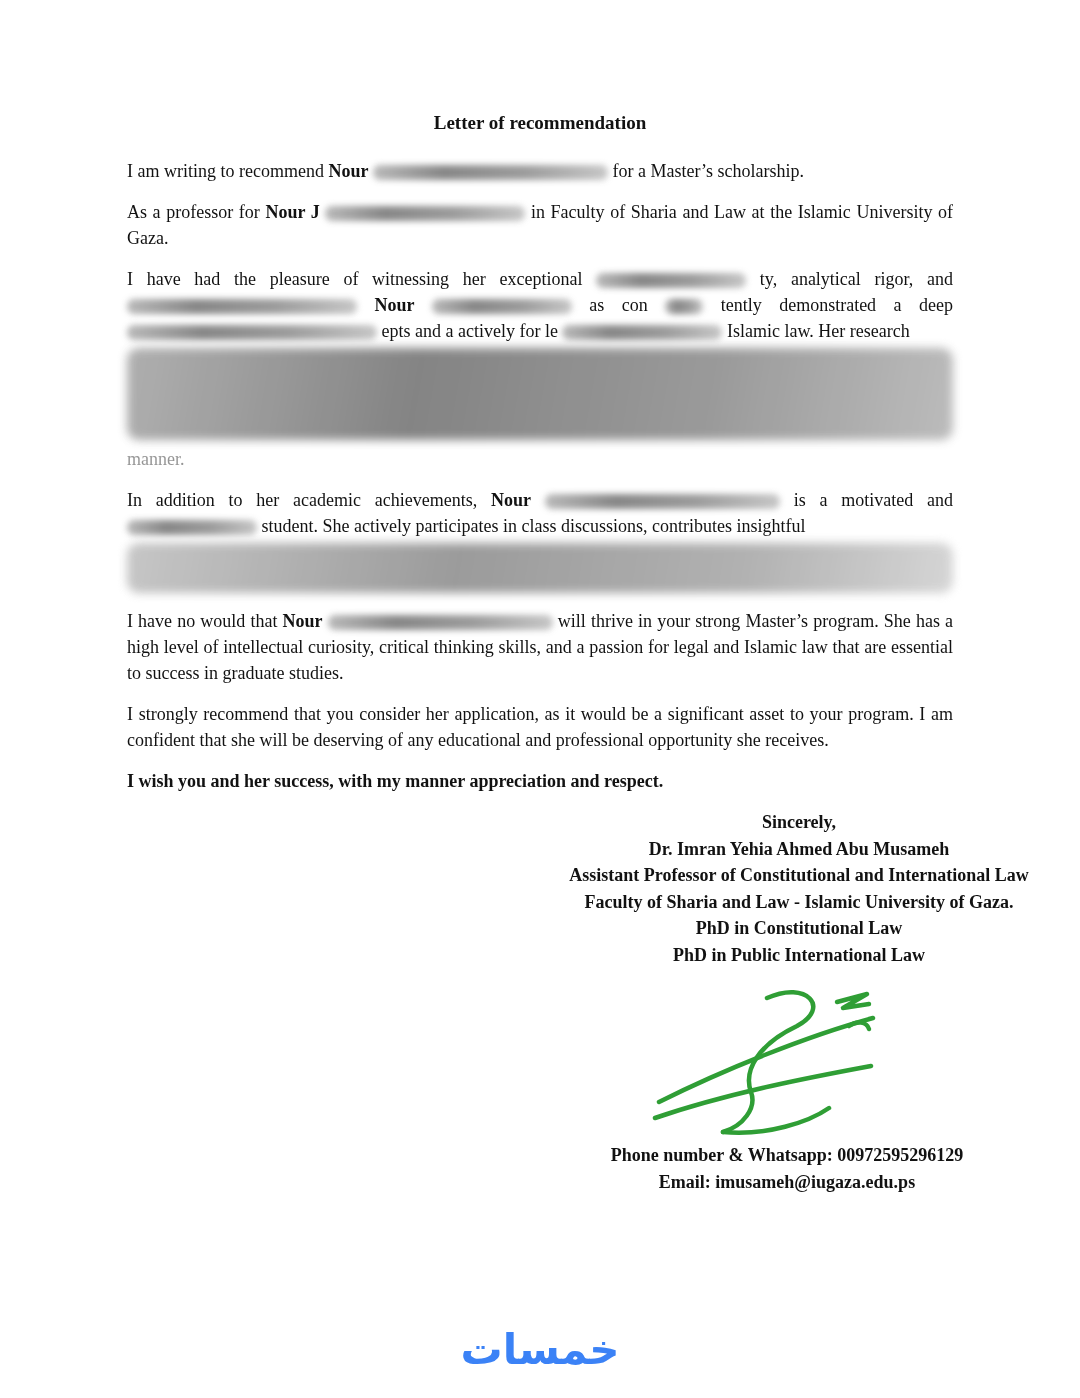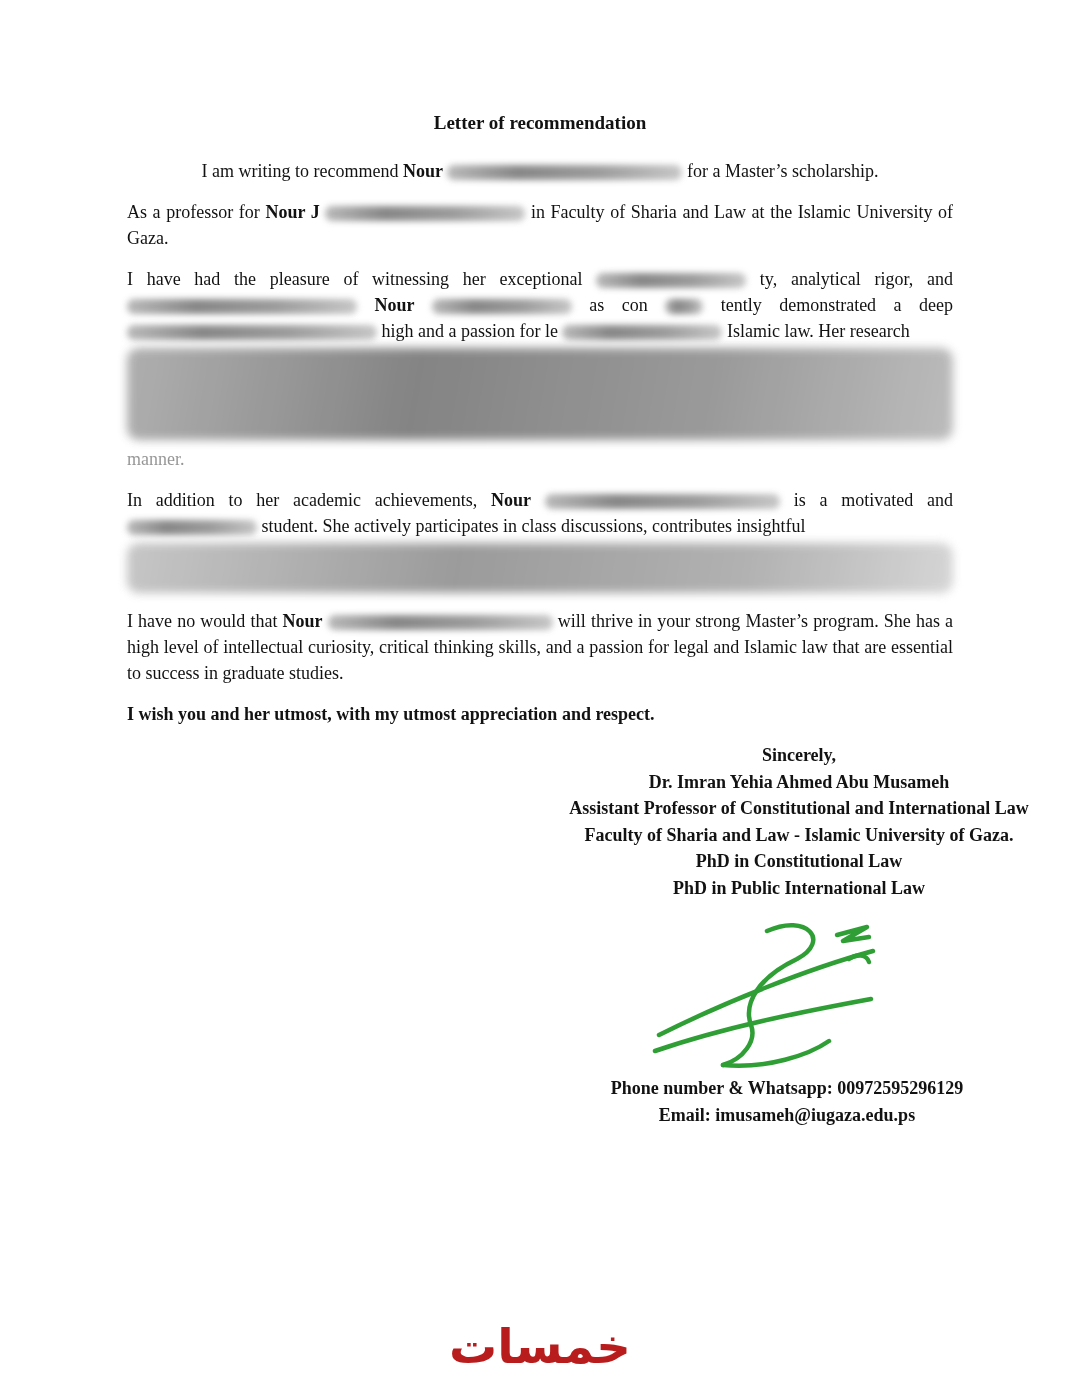--- a/index.html
+++ b/index.html
@@ -15,21 +15,21 @@
   .content { padding:112px 127px 0 127px; }
   .title {
     text-align:center; font-weight:bold; font-size:19px;
     margin:0 0 24px 0;
   }
   .salutation { font-weight:bold; font-size:18px; margin:0 0 15px 0; }
   p.para {
     font-size:18px; line-height:26px; margin:0 0 15px 0;
     text-align:justify;
   }
-  p.single { text-align:center; }
+  p.single { text-align:left; }
   .b { font-weight:bold; }
   .redact {
     display:inline-block; vertical-align:-3px; height:15px;
     border-radius:7px;
     background:linear-gradient(90deg,#b4b4b4,#7d7d7d 30%,#949494 65%,#c2c2c2);
     filter:blur(3px); opacity:.92;
   }
   .redact-block {
     display:block; width:100%;
     border-radius:12px;
@@ -50,21 +50,21 @@
   .signature-wrap { margin:14px 0 4px 512px; width:250px; height:152px; }
   .contact-block {
     width:600px; margin-left:360px;
     text-align:center; font-weight:bold; font-size:18px; line-height:27px;
     margin-top:8px;
   }
   .watermark {
     position:absolute; left:0; right:0; bottom:24px;
     text-align:center;
     font-family:"DejaVu Sans", sans-serif;
-    font-size:48px; color:#b91c1c; letter-spacing:1px;
+    font-size:42px; color:#3b82f6; letter-spacing:1px;
     font-weight:bold;
   }
   svg path { fill:none; stroke-width:4.5; stroke-linecap:round; stroke-linejoin:round; }
 </style>
 </head>
 <body>
 
 <div class="page">
   <div class="content">
 
@@ -89,21 +89,21 @@
       <span>I have had the pleasure of witnessing her exceptional</span>
       <span class="redact" style="width:150px"></span>
       <span>ty, analytical rigor, and</span>
       <span class="redact" style="width:230px"></span>
       <span class="b">Nour</span>
       <span class="redact" style="width:140px"></span>
       <span>as con</span>
       <span class="redact" style="width:38px"></span>
       <span>tently demonstrated a deep</span>
       <span class="redact" style="width:250px"></span>
-      <span>high and a passion for le</span>
+      <span>epts and a actively for le</span>
       <span class="redact" style="width:160px"></span>
       <span>Islamic law. Her research</span>
       <span class="redact-block" style="height:92px"></span>
       <span class="faint">manner.</span>
     </p>
 
     <p class="para">
       <span>In addition to her academic achievements,</span>
       <span class="b">Nour</span>
       <span class="redact" style="width:235px"></span>
@@ -113,22 +113,23 @@
       <span class="redact-block light" style="height:50px"></span>
     </p>
 
     <p class="para">
       <span>I have no would that</span>
       <span class="b">Nour</span>
       <span class="redact" style="width:225px"></span>
       <span>will thrive in your strong Master’s program. She has a high level of intellectual curiosity, critical thinking skills, and a passion for legal and Islamic law that are essential to success in graduate studies.</span>
     </p>
 
+    <p class="para">I strongly recommend that you consider her application, as it would be a significant asset to your program. I am confident that she will be deserving of any educational and professional opportunity she receives.</p>
 
-    <p class="para closing-bold">I wish you and her utmost, with my utmost appreciation and respect.</p>
+    <p class="para closing-bold">I wish you and her success, with my manner appreciation and respect.</p>
 
     <div class="sig-block">
       <div>Sincerely,</div>
       <div>Dr. Imran Yehia Ahmed Abu Musameh</div>
       <div>Assistant Professor of Constitutional and International Law</div>
       <div>Faculty of Sharia and Law - Islamic University of Gaza.</div>
       <div>PhD in Constitutional Law</div>
       <div>PhD in Public International Law</div>
     </div>
 

